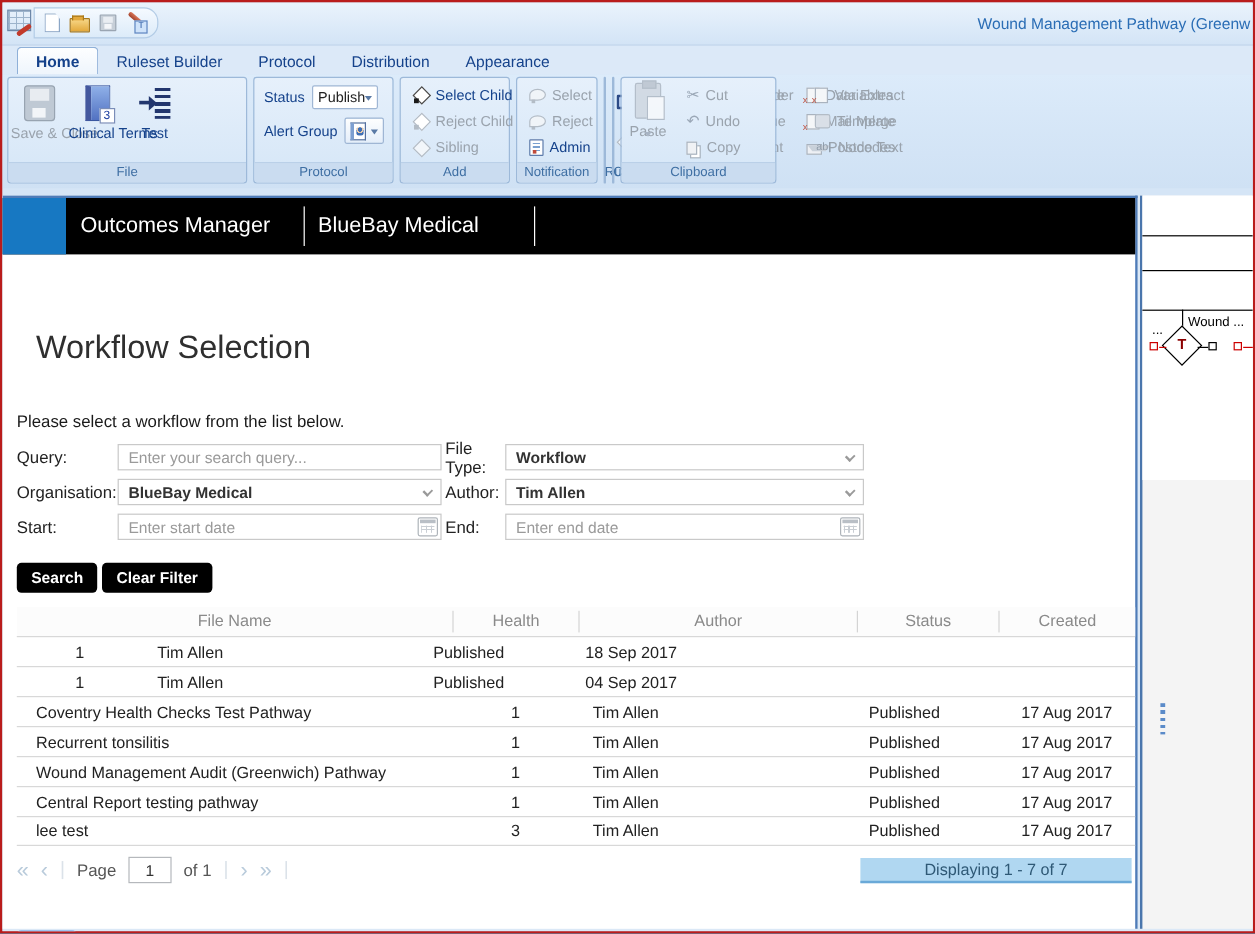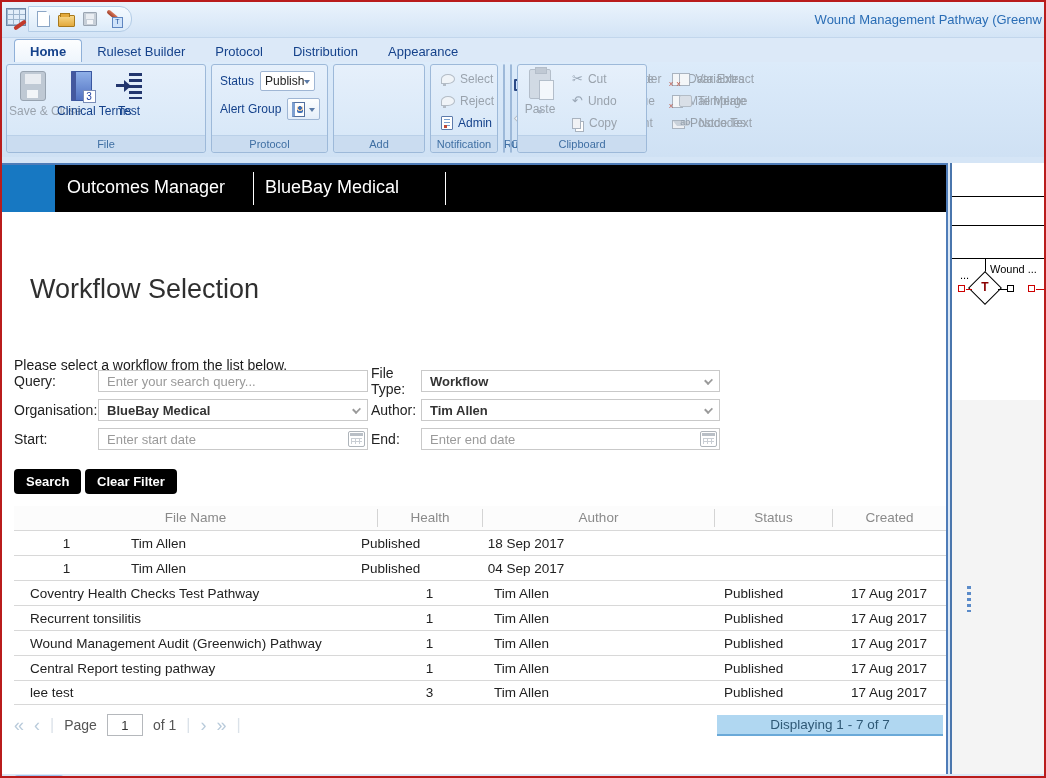--- a/index.html
+++ b/index.html
@@ -137,21 +137,21 @@
 
   .blackbar { position:relative; height:47px; background:#000; }
   .bluesq { position:absolute; left:0; top:0; width:53px; height:47px; background:#1778c2; }
   .brand { position:absolute; left:65px; top:12px; color:#fff; font-size:18px; }
   .org { position:absolute; left:263px; top:12px; color:#fff; font-size:18px; }
   .bsep { position:absolute; top:7px; width:1px; height:33px; background:#fff; }
   .bsep.s1 { left:251px; } .bsep.s2 { left:443px; }
 
   .content { position:relative; height:562px; font-size:14px; color:#1a1a1a; }
   .page-title { position:absolute; left:28px; top:62px; font-size:27px; color:#2f2f2f; }
-  .instruction { position:absolute; left:12px; top:145px; font-size:14px; }
+  .instruction { position:absolute; left:12px; top:131px; font-size:14px; }
 
   .formgrid { position:absolute; left:12px; top:158px; display:grid;
     grid-template-columns:84px 270px 53px 299px; grid-auto-rows:22px; row-gap:7px; align-items:center; }
   .flabel { font-size:14px; color:#222; }
   .fc { position:relative; height:22px; }
   .fc input { width:100%; height:22px; border:1px solid #c9c9c9; padding:0 24px 0 8px; font-size:13px;
     color:#333; font-family:"Liberation Sans",sans-serif; }
   .fc input::placeholder { color:#9a9a9a; opacity:1; }
   .fc.sel { border:1px solid #c9c9c9; background:#fff; display:flex; align-items:center; padding-left:8px;
     font-size:13px; font-weight:bold; color:#333; }
@@ -258,20 +258,36 @@
             <span class="lbl-on">Alert Group</span>
             <div class="mini-btn">
               <span class="ic ic-contact"></span>
               <span class="caret"></span>
             </div>
           </div>
         </div>
         <div class="rgroup-label">Protocol</div>
       </div>
       <div class="rgroup" style="width: 92px;">
+        <div class="rgroup-body">
+          <div class="ribcol">
+            <div class="rib-item">
+              <span class="ic ic-diamond"></span>
+              <span class="lbl-on">Select Child</span>
+            </div>
+            <div class="rib-item">
+              <span class="ic ic-diamond off"></span>
+              <span class="lbl-off">Reject Child</span>
+            </div>
+            <div class="rib-item">
+              <span class="ic ic-diamond2 off"></span>
+              <span class="lbl-off">Sibling</span>
+            </div>
+          </div>
+        </div>
         <div class="rgroup-label">Add</div>
       </div>
       <div class="rgroup" style="width: 68px;">
         <div class="rgroup-body">
           <div class="ribcol">
             <div class="rib-item">
               <span class="ic ic-bubble off"></span>
               <span class="lbl-off">Select</span>
             </div>
             <div class="rib-item">

